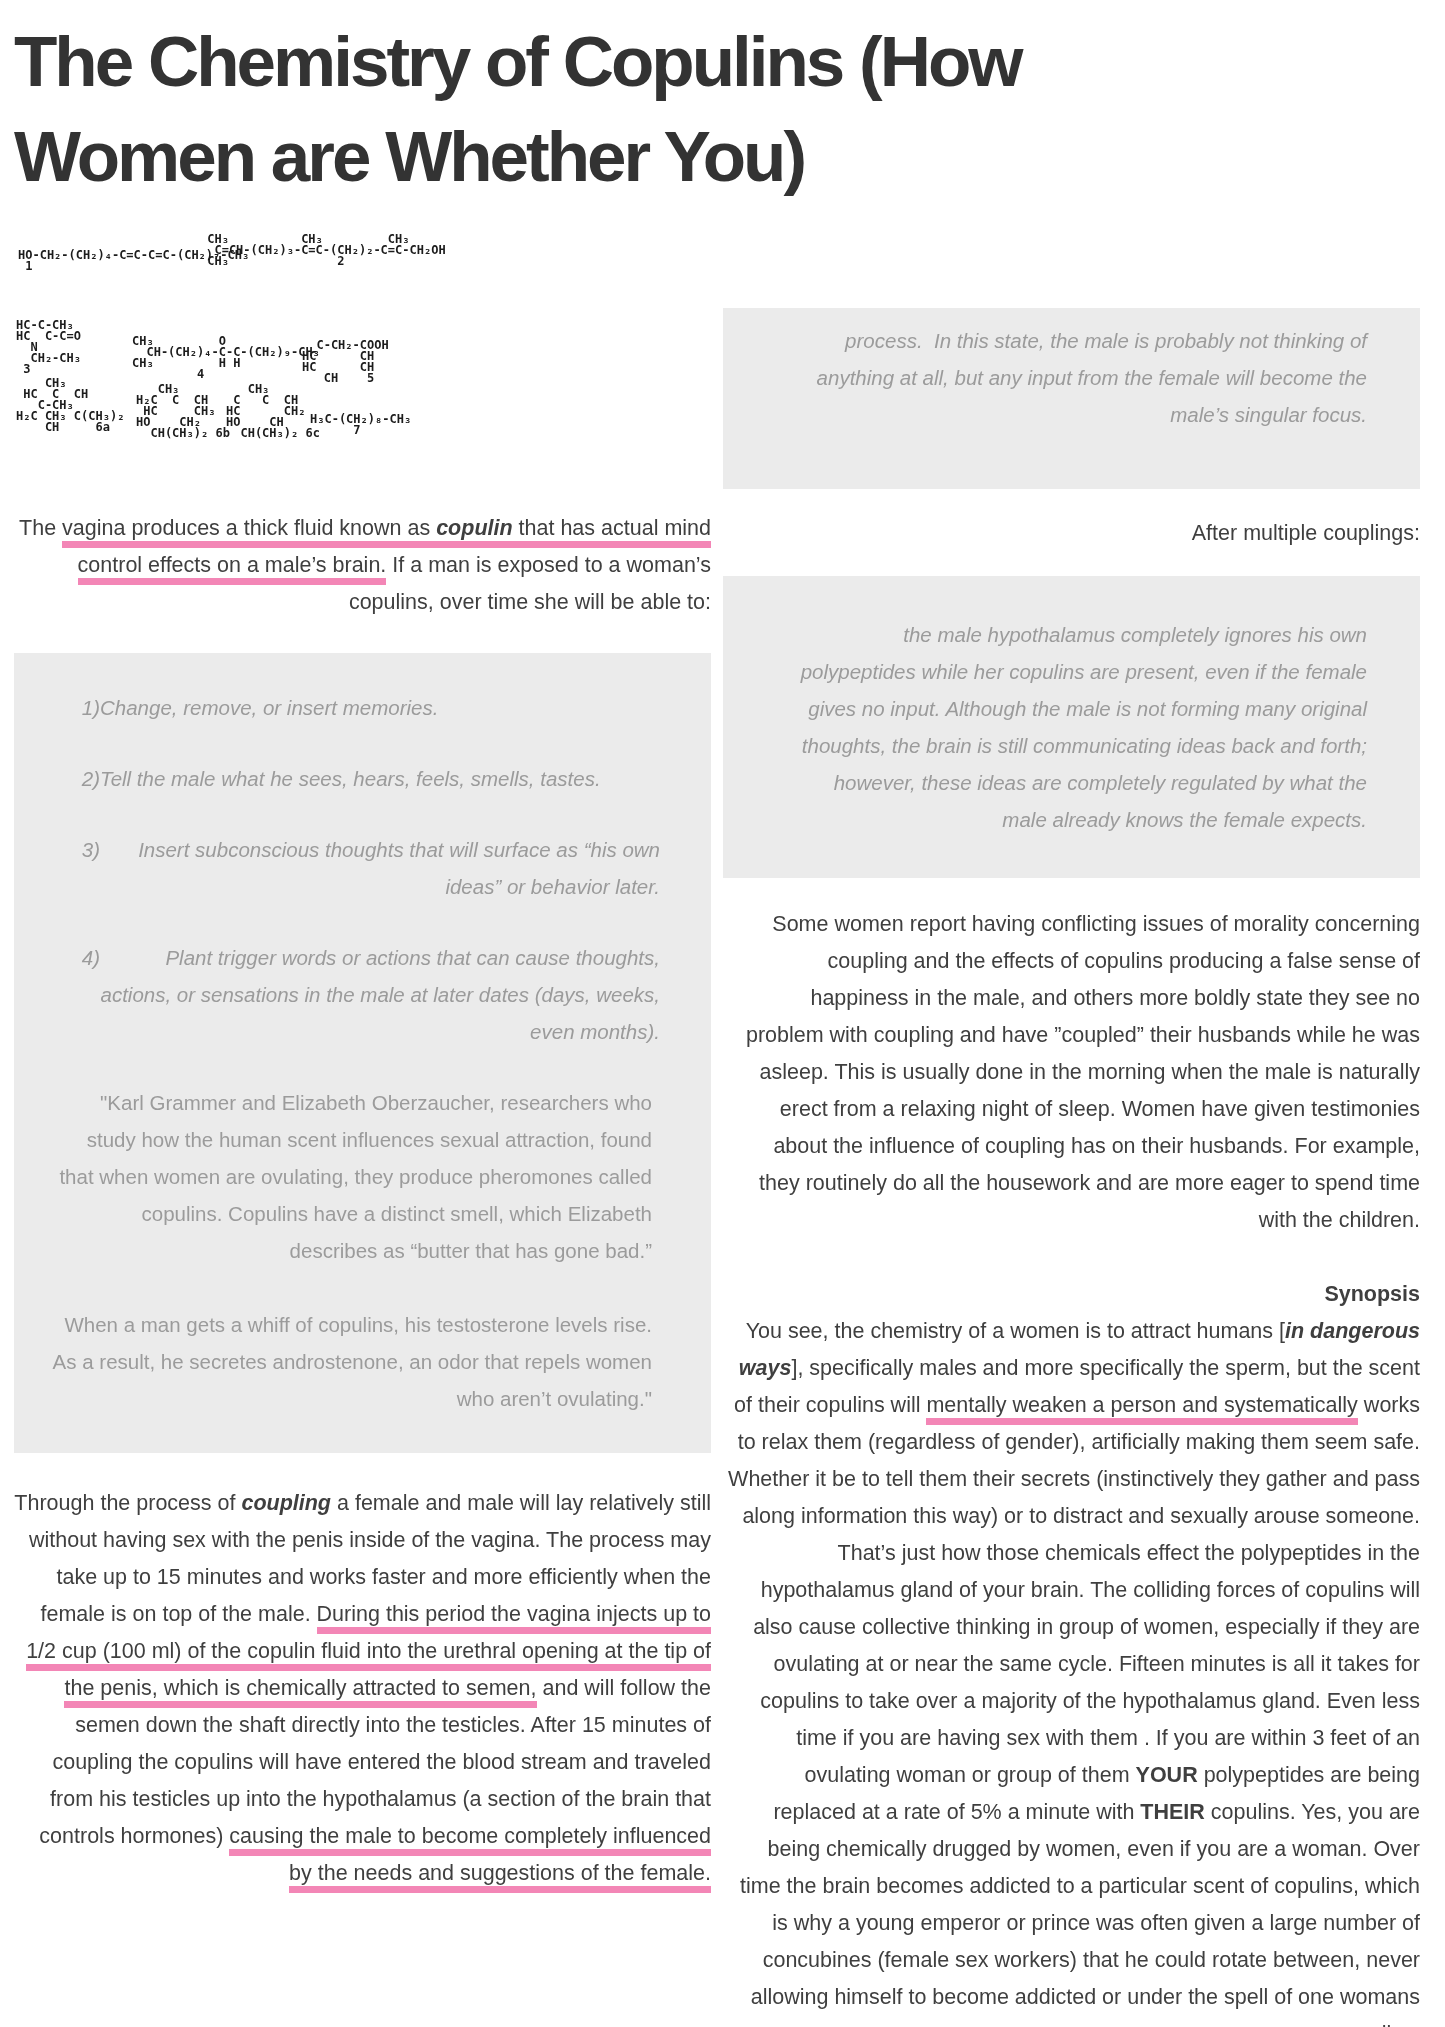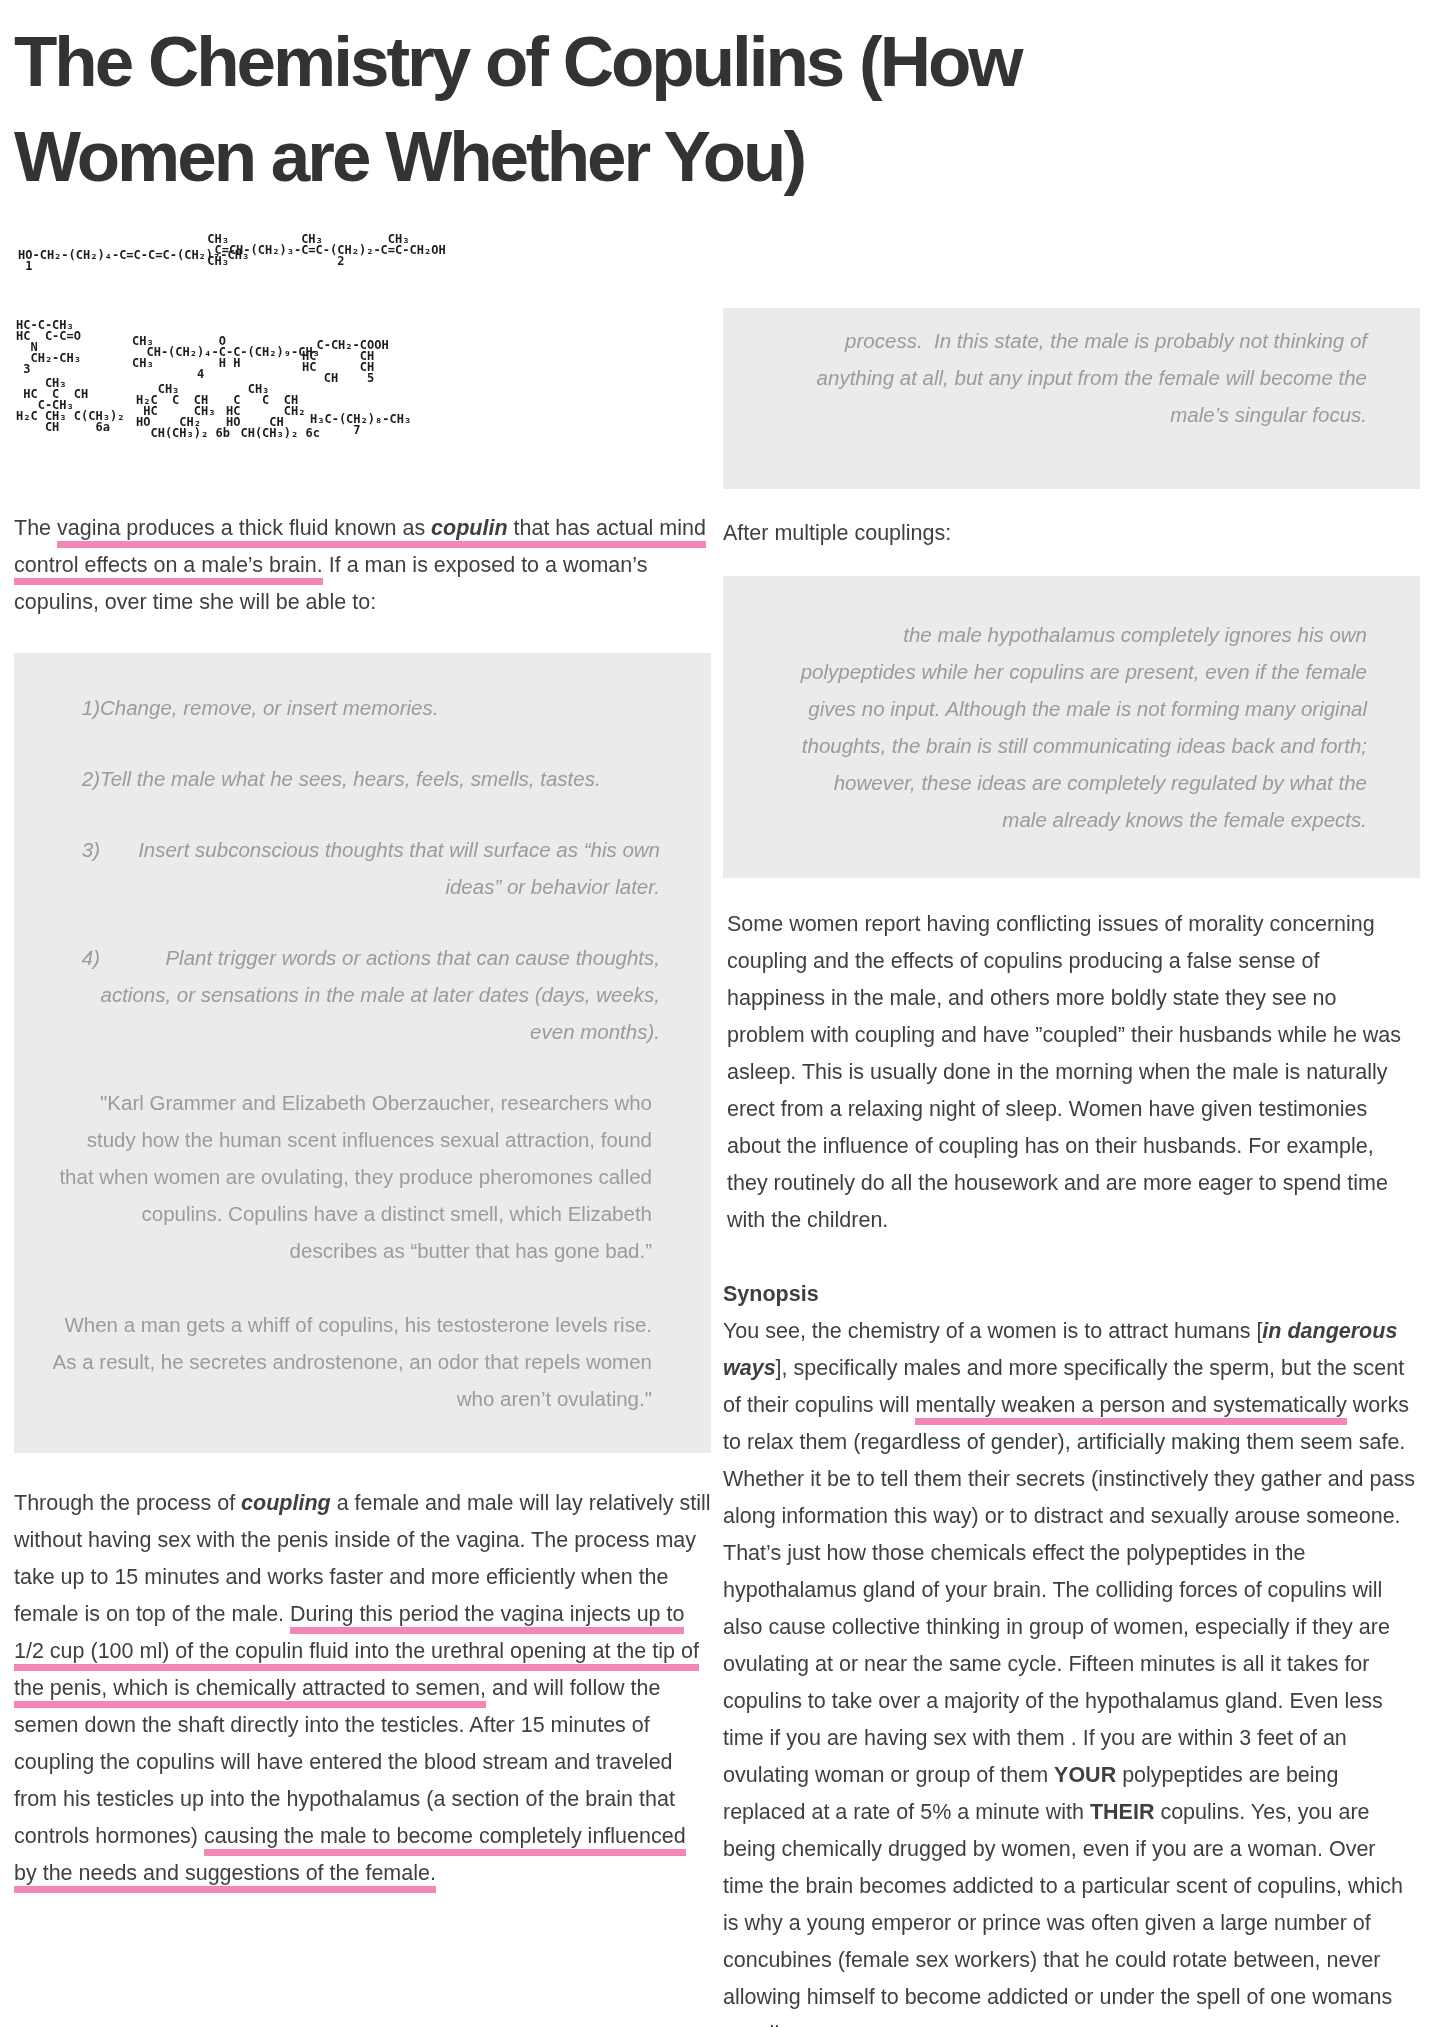--- a/index.html
+++ b/index.html
@@ -23,20 +23,21 @@
     letter-spacing:-3px;color:var(--title-text);
   }
   .h1line{display:block;white-space:nowrap;}
   .columns{display:flex;gap:12px;align-items:flex-start;}
   .col{width:697px;flex:none;}
   .col-right{margin-top:80px;}
 
   .body-text{
     font-size:21.5px;line-height:37px;margin:0;
     color:var(--body-text);
+    text-align:right;
   }
   .intro{margin:40px 0 32px 0;}
   .para-left2{margin:32px 0 18px 0;}
   .hl{
     border-bottom:7px solid var(--highlight-pink);
     padding-bottom:1px;
   }
   .bi{font-weight:700;font-style:italic;}
   .b{font-weight:700;}
 

